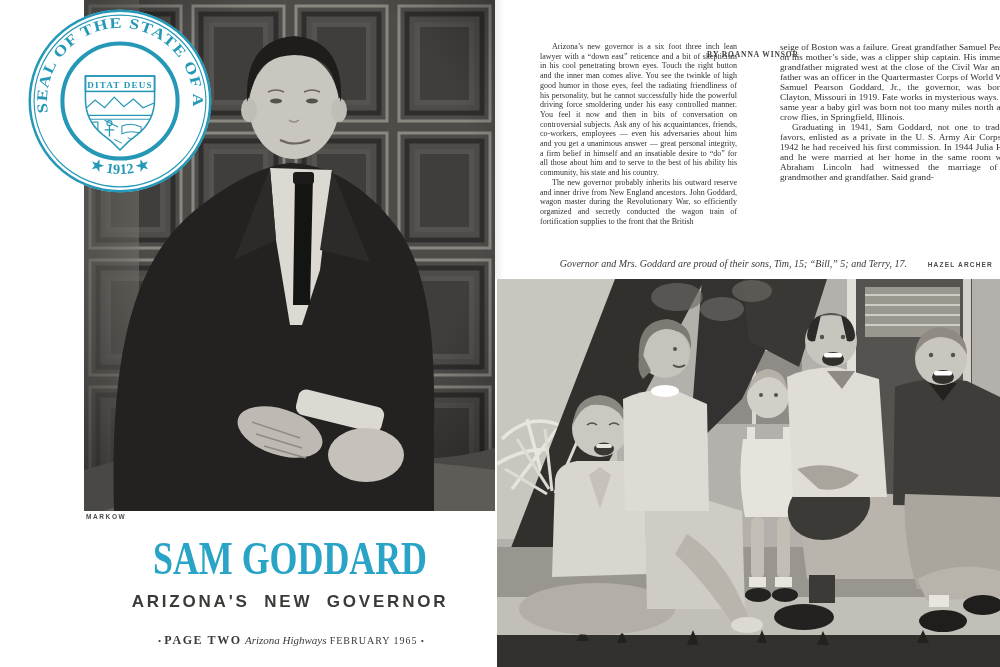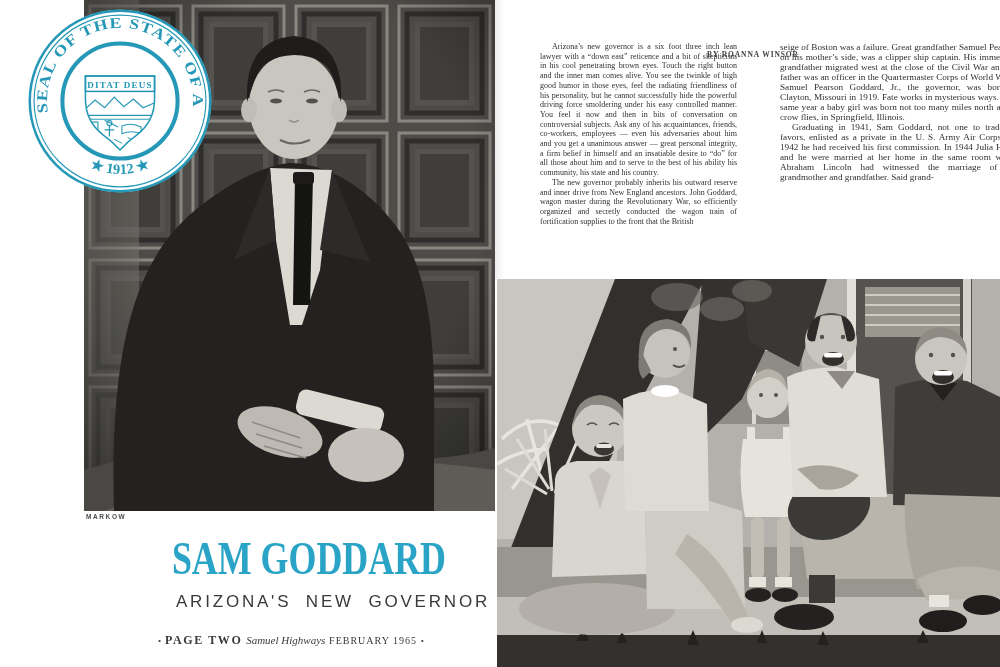--- a/index.html
+++ b/index.html
@@ -17,28 +17,28 @@
   .photo svg{display:block;}
   .portrait{left:84px;top:0;width:411px;height:511px;}
   .family{left:497px;top:279px;width:503px;height:388px;}
   .seal{position:absolute;left:24px;top:5px;width:192px;height:192px;}
   .gutter-shade{position:absolute;left:495px;top:0;width:9px;height:279px;
     background:linear-gradient(to right,rgba(0,0,0,.07),rgba(0,0,0,0));}
   .photo-credit{
     position:absolute;left:86px;top:513px;font-size:6.5px;letter-spacing:1.6px;
     color:#4d4b47;font-family:"Liberation Sans",sans-serif;font-weight:bold;
   }
-  .title-block{position:absolute;left:90px;top:537px;width:400px;text-align:right;}
+  .title-block{position:absolute;left:90px;top:537px;width:400px;text-align:center;}
   .main-title{
     margin:0;color:var(--title_teal);font-weight:bold;font-size:46px;line-height:44px;
     transform:scale(.78,1.02);transform-origin:50% 50%;white-space:nowrap;
     font-family:"Liberation Serif",serif;letter-spacing:0px;
   }
   .sub-title{
-    margin:12px 0 0 0;color:#3c3a37;font-weight:normal;font-size:17px;line-height:18px;
+    margin:12px 0 0 0;color:#3c3a37;font-weight:bold;font-size:17px;line-height:18px;
     font-family:"Liberation Sans",sans-serif;letter-spacing:2.8px;word-spacing:7px;white-space:nowrap;
   }
   .footer{
     position:absolute;left:158px;top:633px;width:266px;display:flex;
     justify-content:space-between;align-items:baseline;
   }
   .footer .bullet{font-size:9px;color:#3c3a37;}
   .footer .page-label{font-size:12px;font-weight:bold;letter-spacing:1.6px;color:#3c3a37;}
   .footer .mag-title{font-size:11px;font-style:italic;color:#3c3a37;}
   .footer .issue-date{font-size:10px;letter-spacing:1px;color:#3c3a37;}
@@ -161,37 +161,41 @@
   <div class="photo-credit">MARKOW</div>
 
   <div class="title-block">
     <h1 class="main-title">SAM GODDARD</h1>
     <h2 class="sub-title">ARIZONA'S NEW GOVERNOR</h2>
   </div>
 
   <div class="footer">
     <span class="bullet">•</span>
     <span class="page-label">PAGE TWO</span>
-    <span class="mag-title">Samuel Highways</span>
+    <span class="mag-title">Arizona Highways</span>
     <span class="issue-date">FEBRUARY 1965</span>
     <span class="bullet">•</span>
   </div>
 
   <div class="byline">BY ROANNA WINSOR</div>
 
   <div class="col col1">
     <p class="indent">Arizona’s new governor is a six foot three inch lean lawyer with a “down east” reticence and a bit of skepticism in his cool penetrating brown eyes. Touch the right button and the inner man comes alive. You see the twinkle of high good humor in those eyes, feel the radiating friendliness of his personality, but he cannot successfully hide the powerful driving force smoldering under his easy controlled manner. You feel it now and then in bits of conversation on controversial subjects. Ask any of his acquaintances, friends, co-workers, employees — even his adversaries about him and you get a unanimous answer — great personal integrity, a firm belief in himself and an insatiable desire to “do” for all those about him and to serve to the best of his ability his community, his state and his country.</p>
     <p class="indent">The new governor probably inherits his outward reserve and inner drive from New England ancestors. John Goddard, wagon master during the Revolutionary War, so efficiently organized and secretly conducted the wagon train of fortification supplies to the front that the British</p>
   </div>
 
   <div class="col col2">
     <p>seige of Boston was a failure. Great grandfather Samuel Pearson on his mother’s side, was a clipper ship captain. His immediate grandfather migrated west at the close of the Civil War and his father was an officer in the Quartermaster Corps of World War I. Samuel Pearson Goddard, Jr., the governor, was born in Clayton, Missouri in 1919. Fate works in mysterious ways. That same year a baby girl was born not too many miles north as the crow flies, in Springfield, Illinois.</p>
     <p class="indent">Graduating in 1941, Sam Goddard, not one to trade on favors, enlisted as a private in the U. S. Army Air Corps. By 1942 he had received his first commission. In 1944 Julia Hatch and he were married at her home in the same room where Abraham Lincoln had witnessed the marriage of her grandmother and grandfather. Said grand-</p>
   </div>
 
+  <div class="caption-row">
+    <span class="caption">Governor and Mrs. Goddard are proud of their sons, Tim, 15; “Bill,” 5; and Terry, 17.</span>
+    <span class="caption-credit">HAZEL ARCHER</span>
+  </div>
 
   <div class="photo family">
     <svg width="503" height="388" viewBox="0 0 503 388" xmlns="http://www.w3.org/2000/svg">
       <rect width="503" height="388" fill="#b4b1ac"></rect>
 
       <rect x="0" y="0" width="120" height="260" fill="#c9c6c0"></rect>
       <rect x="210" y="0" width="95" height="145" fill="#8f8c87"></rect>
       <line x1="257" y1="0" x2="257" y2="145" stroke="#dcd9d3" stroke-width="4"></line>
       <line x1="210" y1="70" x2="305" y2="70" stroke="#dcd9d3" stroke-width="4"></line>
       <rect x="350" y="0" width="125" height="225" fill="#55534f"></rect>

